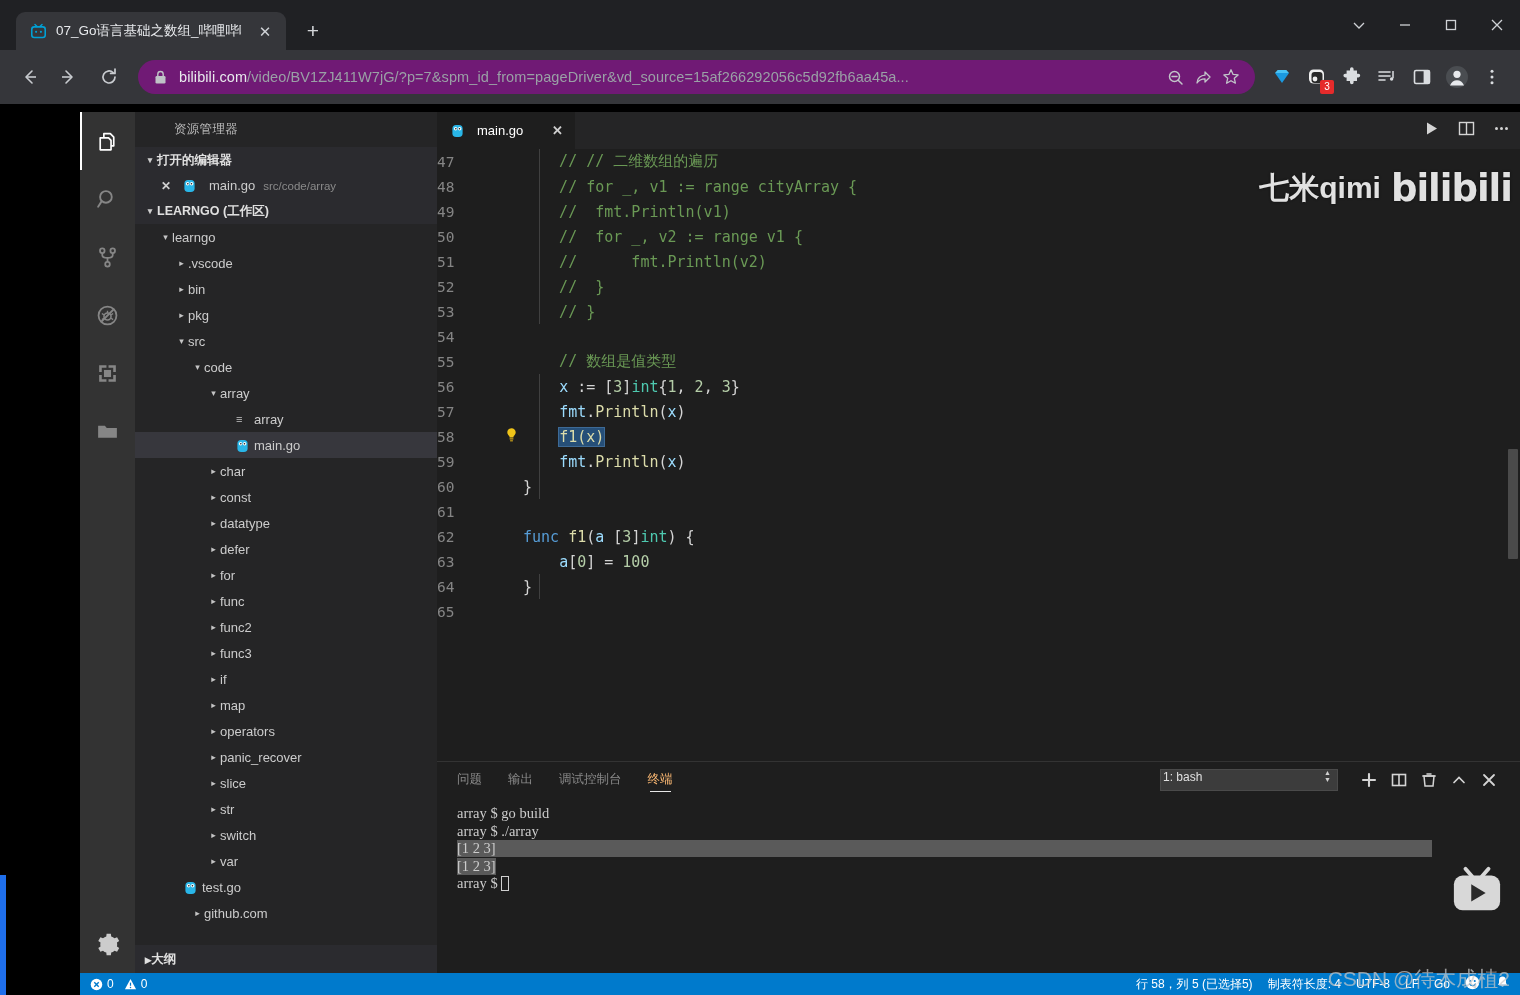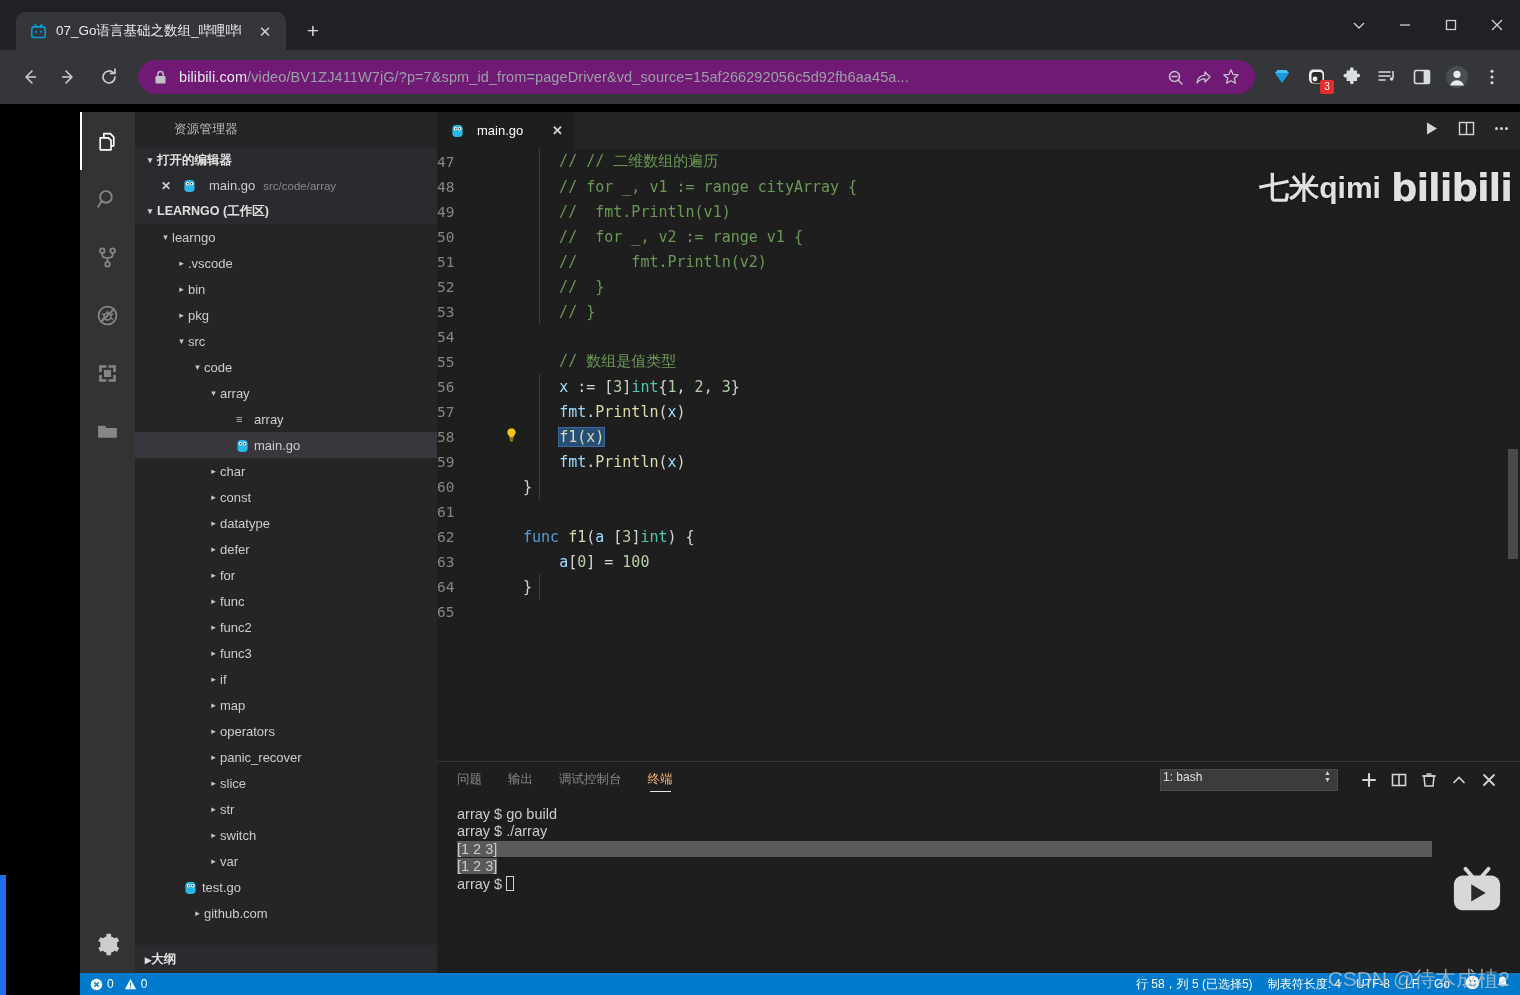--- a/index.html
+++ b/index.html
@@ -184,21 +184,21 @@
   .panel-actions {
     position: absolute; right: 16px; top: 0; height: 35px; display: flex; align-items: center; gap: 0px;
   }
   .term-select {
     width: 178px; height: 22px; background: #3c3c3c; border: 1px solid #4a4a4a;
     display: flex; padding: 0 6px 0 2px;
     font-size: 12px; color: #e0e0e0; margin-right: 16px;
   }
   .spin { margin-left: auto; display: flex; flex-direction: column; gap: 1px; color: #d0d0d0; font-size: 7px; line-height: 6px; }
   .pa-icon { width: 30px; height: 30px; display: flex; align-items: center; justify-content: center; color: #d4d4d4; }
-  .term-body { padding: 8px 8px 0 20px; font-family: Liberation Sans, sans-serif; font-size: 14.5px; }
+  .term-body { padding: 8px 8px 0 20px; font-family: Liberation Serif, serif; font-size: 14.5px; }
   .tline { height: 17.5px; color: #cccccc; white-space: pre; display: flex; align-items: center; }
   .tline .hl-wide { background: #5a5a5a; display: inline-block; width: 975px; }
   .tline .hl-narrow { background: #5a5a5a; display: inline-block; }
   .tcursor { display: inline-block; width: 8px; height: 15px; border: 1px solid #cfcfcf; vertical-align: -2px; }
 
   
   .statusbar {
     position: absolute; left: 0; bottom: 0; width: 1440px; height: 22px;
     background: #007acc; display: flex; align-items: center;
     font-size: 12px; color: #ffffff;

